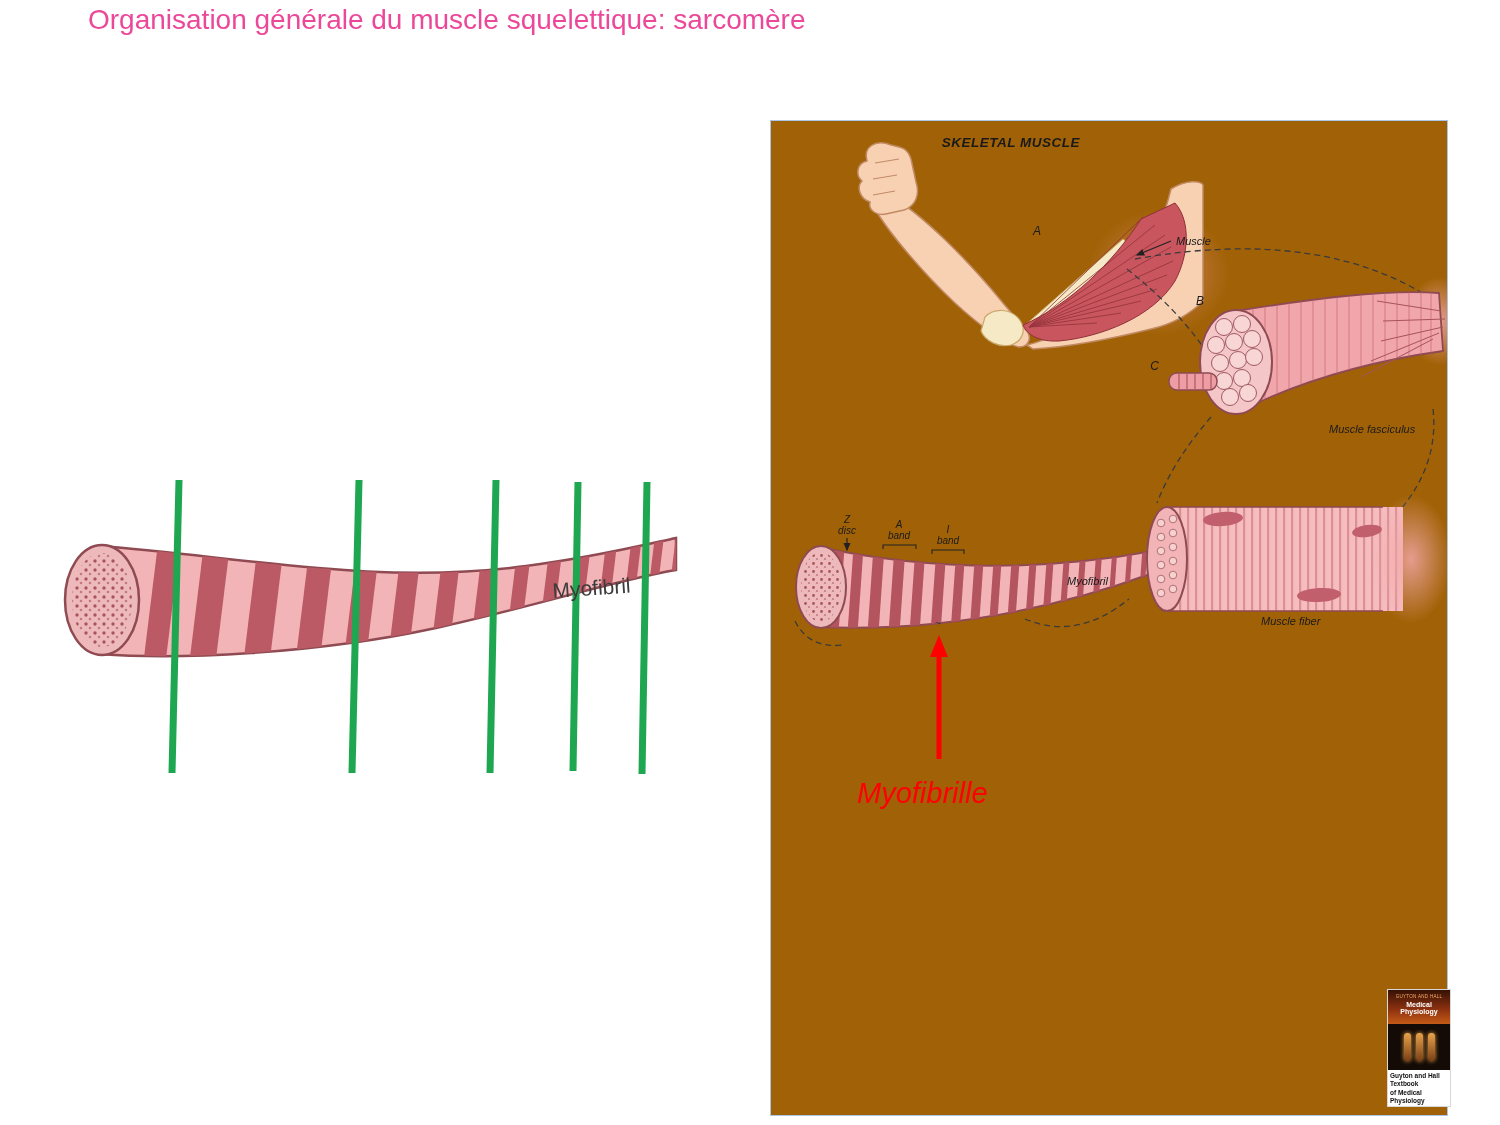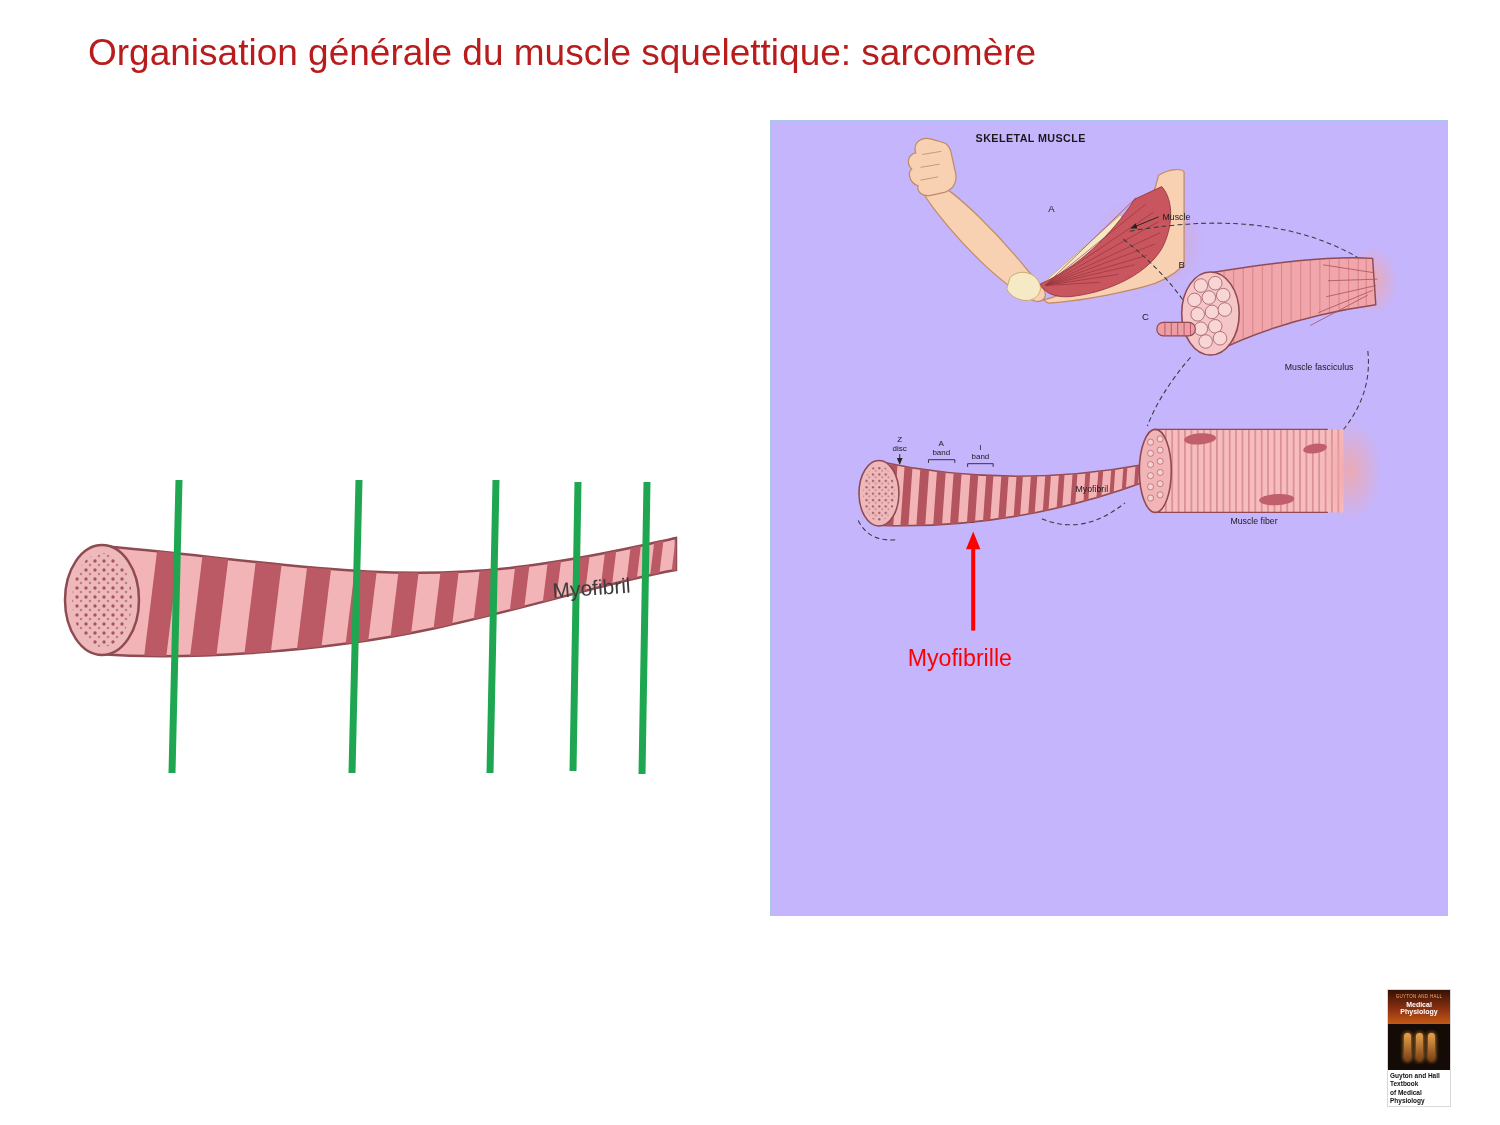--- a/index.html
+++ b/index.html
@@ -1,21 +1,21 @@
 <!DOCTYPE html>
 <html><head>
 <meta charset="utf-8">
 <style>
   *{margin:0;padding:0;box-sizing:border-box;}
   html,body{background:#ffffff;}
   .slide{position:relative;width:1500px;height:1125px;background:#ffffff;overflow:hidden;font-family:"Liberation Sans",sans-serif;}
-  .title{position:absolute;left:88px;top:32px;font-size:37px;font-weight:400;color:#b91c1c;white-space:nowrap;}
+  .title{position:absolute;left:88px;top:4px;font-size:28px;font-weight:400;color:#ec4899;white-space:nowrap;}
   .left-caption{position:absolute;left:200px;top:314px;font-size:31px;color:#000;}
   .left-art{position:absolute;left:56px;top:468px;width:630px;height:320px;}
-  .figure-panel{position:absolute;left:770px;top:120px;width:678px;height:796px;border:1px solid #a9c6e8;background:#c4b5fd;}
+  .figure-panel{position:absolute;left:770px;top:120px;width:678px;height:996px;border:1px solid #a9c6e8;background:#a16207;font-style:italic;}
   .figure-panel svg{position:absolute;left:0;top:0;width:100%;height:100%;}
   svg{font-family:"Liberation Sans",sans-serif;}
   .book-cover{position:absolute;left:1388px;top:990px;width:62px;height:116px;display:flex;flex-direction:column;box-shadow:0 0 0 1px #d8d8d8;background:#fff;}
   .book-top{background:linear-gradient(180deg,#351105 0%,#8a3010 55%,#c45a16 100%);height:34px;text-align:center;padding-top:4px;}
   .book-publisher{font-size:4.5px;color:#f5b06a;letter-spacing:.3px;}
   .book-title{font-size:7px;font-weight:bold;color:#fff;margin-top:2px;}
   .book-art{background:#140b06;height:46px;display:flex;align-items:center;justify-content:center;gap:5px;}
   .book-fig{width:7px;height:28px;border-radius:3px;background:linear-gradient(180deg,#e8a24a,#7a4015);box-shadow:0 0 4px #e8a24a;}
   .book-caption{background:#fff;flex:1;font-size:6.5px;font-weight:bold;color:#111;padding:2px 1px 0 2px;line-height:1.3;}
 </style>

